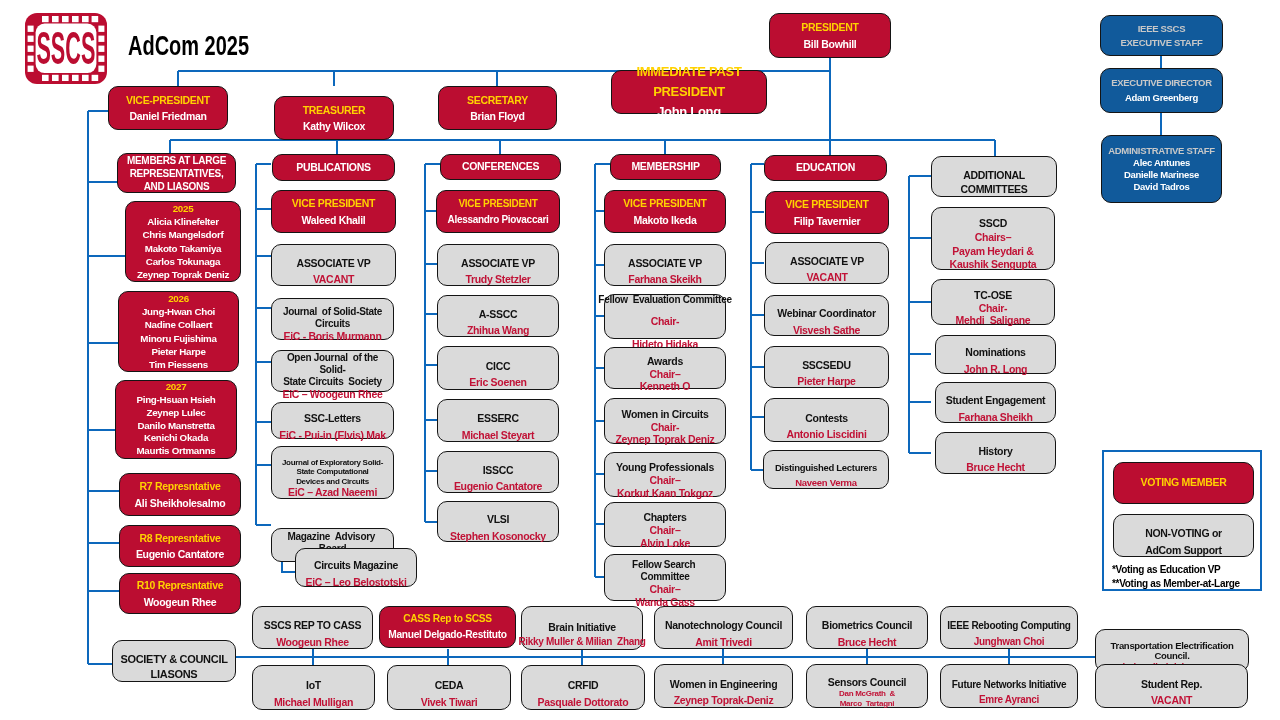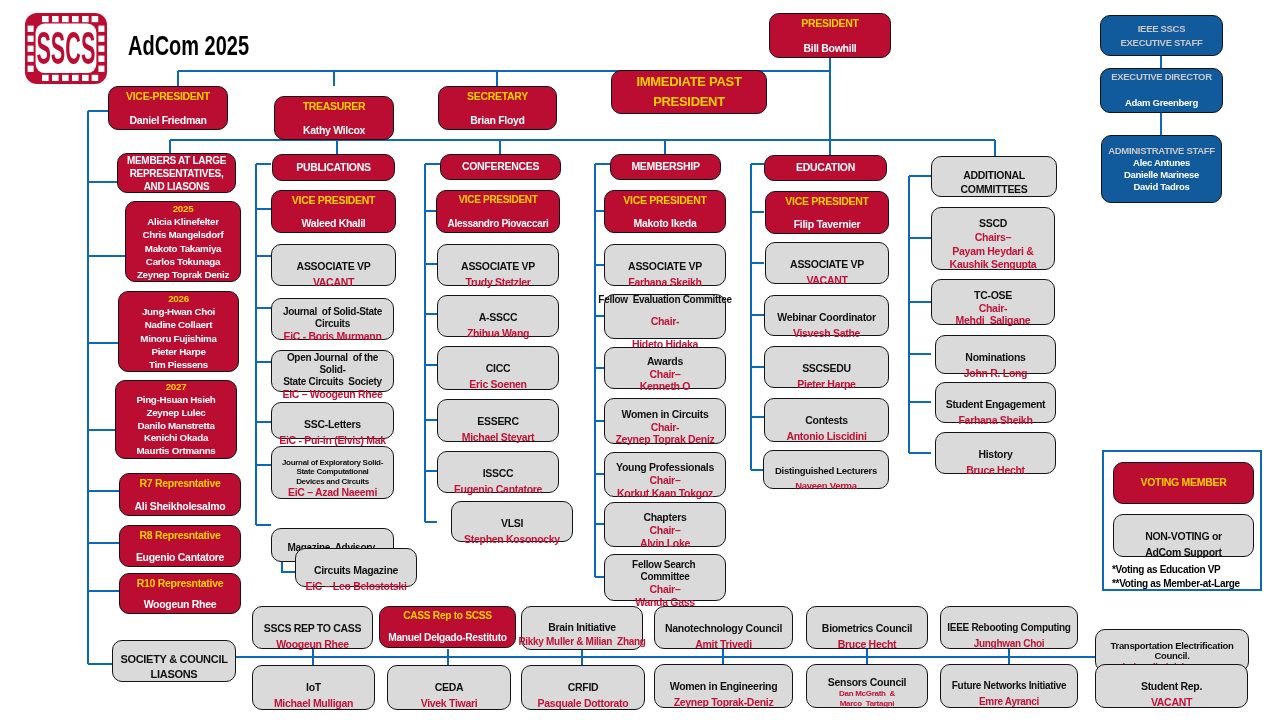--- a/index.html
+++ b/index.html
@@ -17,21 +17,21 @@
 .red .t { color:#FFD200; }
 .gray { background:#DADADA; color:#111; }
 .gray .n { color:#C11236; }
 .gray .k { color:#111;margin-top:12px; }
 .blue { background:#115A9B; color:#fff; }
 .blue .t { color:#C8C8C8; white-space:nowrap; }
 .legend { border:2px solid #0D68BC; border-radius:0; background:#fff; }
 .note { border:none; font-size:10px; color:#000; text-align:left; align-items:flex-start; line-height:1.35; justify-content:flex-start; }
 .s { font-size:10px; line-height:1.2; display:block; }
 .s2 { font-size:8px; line-height:1.15; display:block; }
-.two { line-height:1.55;justify-content:space-between; }
+.two { line-height:1.55; }
 </style>
 </head>
 <body>
 <div id="stage">
 <svg class="lines" width="1280" height="720">
       <path d="M830 58 V155"></path>
       <path d="M178 71 H830"></path>
       <path d="M178 71 V86"></path>
       <path d="M334 71 V86"></path>
       <path d="M497 71 V86"></path>
@@ -282,21 +282,21 @@
       <div class="n">Eric Soenen</div>
     </div>
 <div class="b gray two" style="left:437px;top:399px;width:122px;height:43px;">
       <div class="k">ESSERC</div>
       <div class="n">Michael Steyart</div>
     </div>
 <div class="b gray two" style="left:437px;top:451px;width:122px;height:42px;">
       <div class="k">ISSCC</div>
       <div class="n">Eugenio Cantatore</div>
     </div>
-<div class="b gray two" style="left:451px;top:501px;width:122px;height:41px;">
+<div class="b gray two" style="left:437px;top:501px;width:122px;height:41px;">
       <div class="k">VLSI</div>
       <div class="n">Stephen Kosonocky</div>
     </div>
 <div class="b red two" style="left:604px;top:190px;width:122px;height:43px;">
       <div class="t">VICE PRESIDENT</div>
       <div class="n">Makoto Ikeda</div>
     </div>
 <div class="b gray two" style="left:604px;top:244px;width:122px;height:42px;">
       <div class="k">ASSOCIATE VP</div>
       <div class="n">Farhana Skeikh</div>

